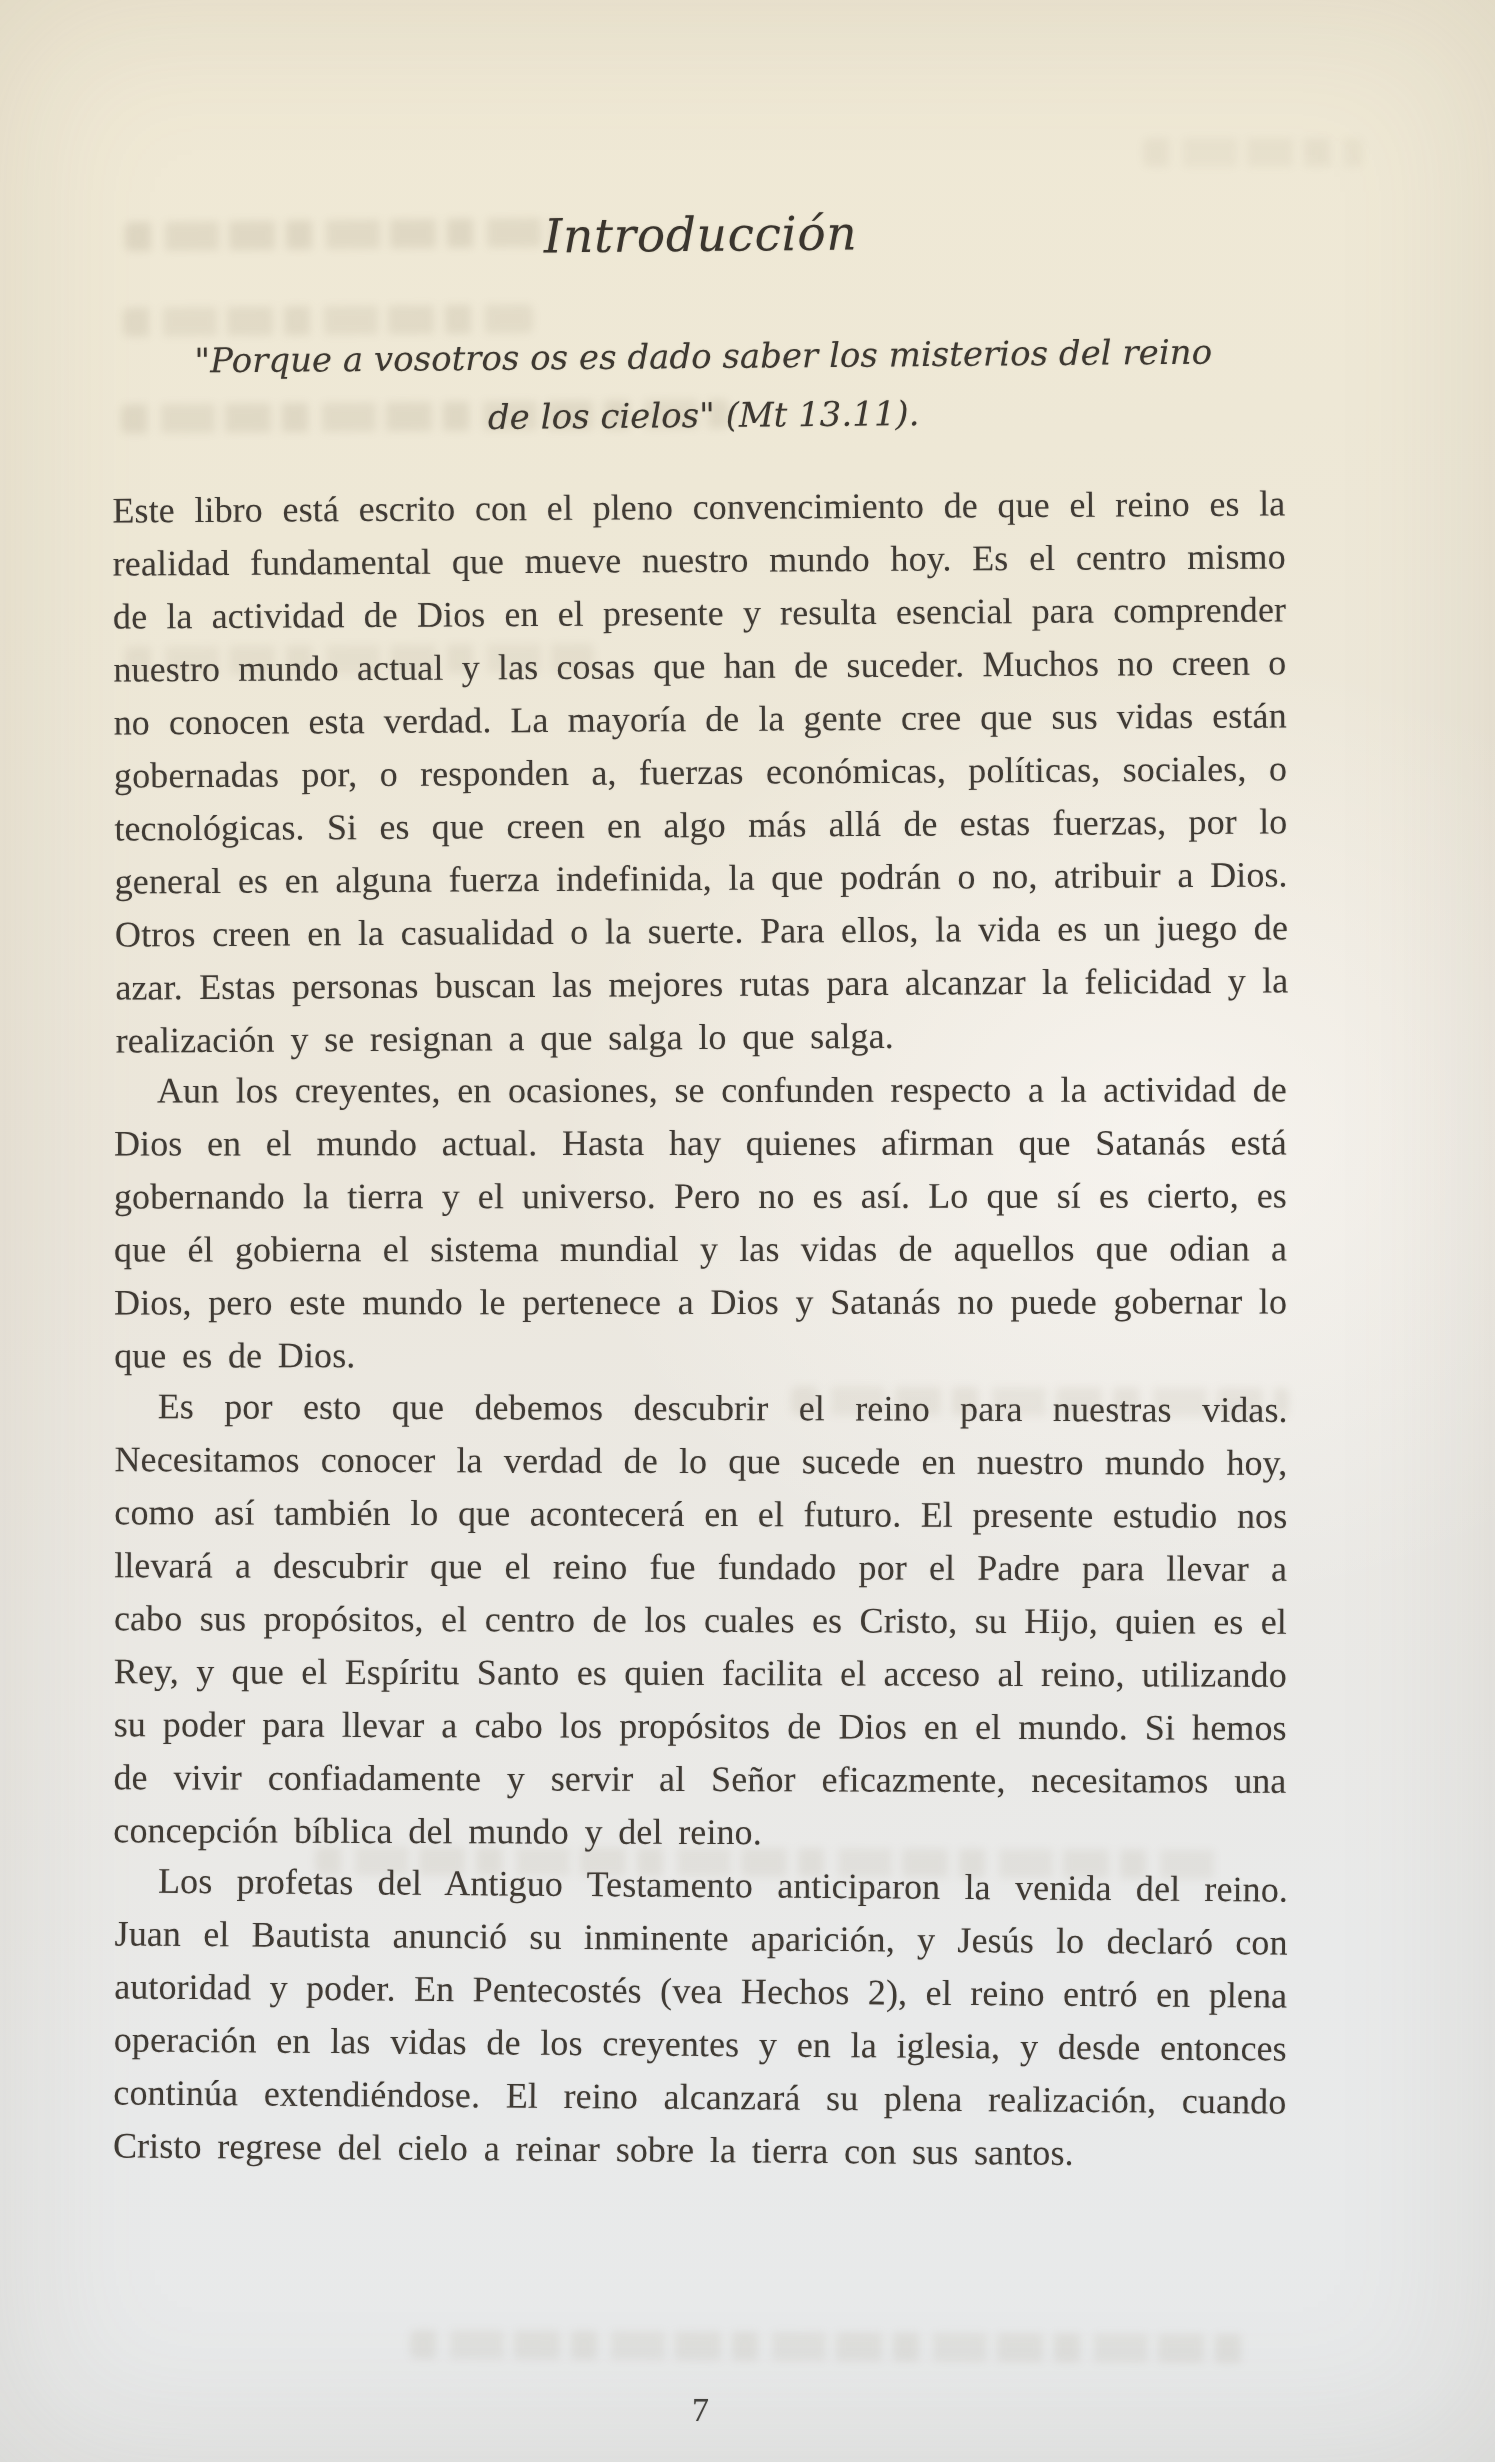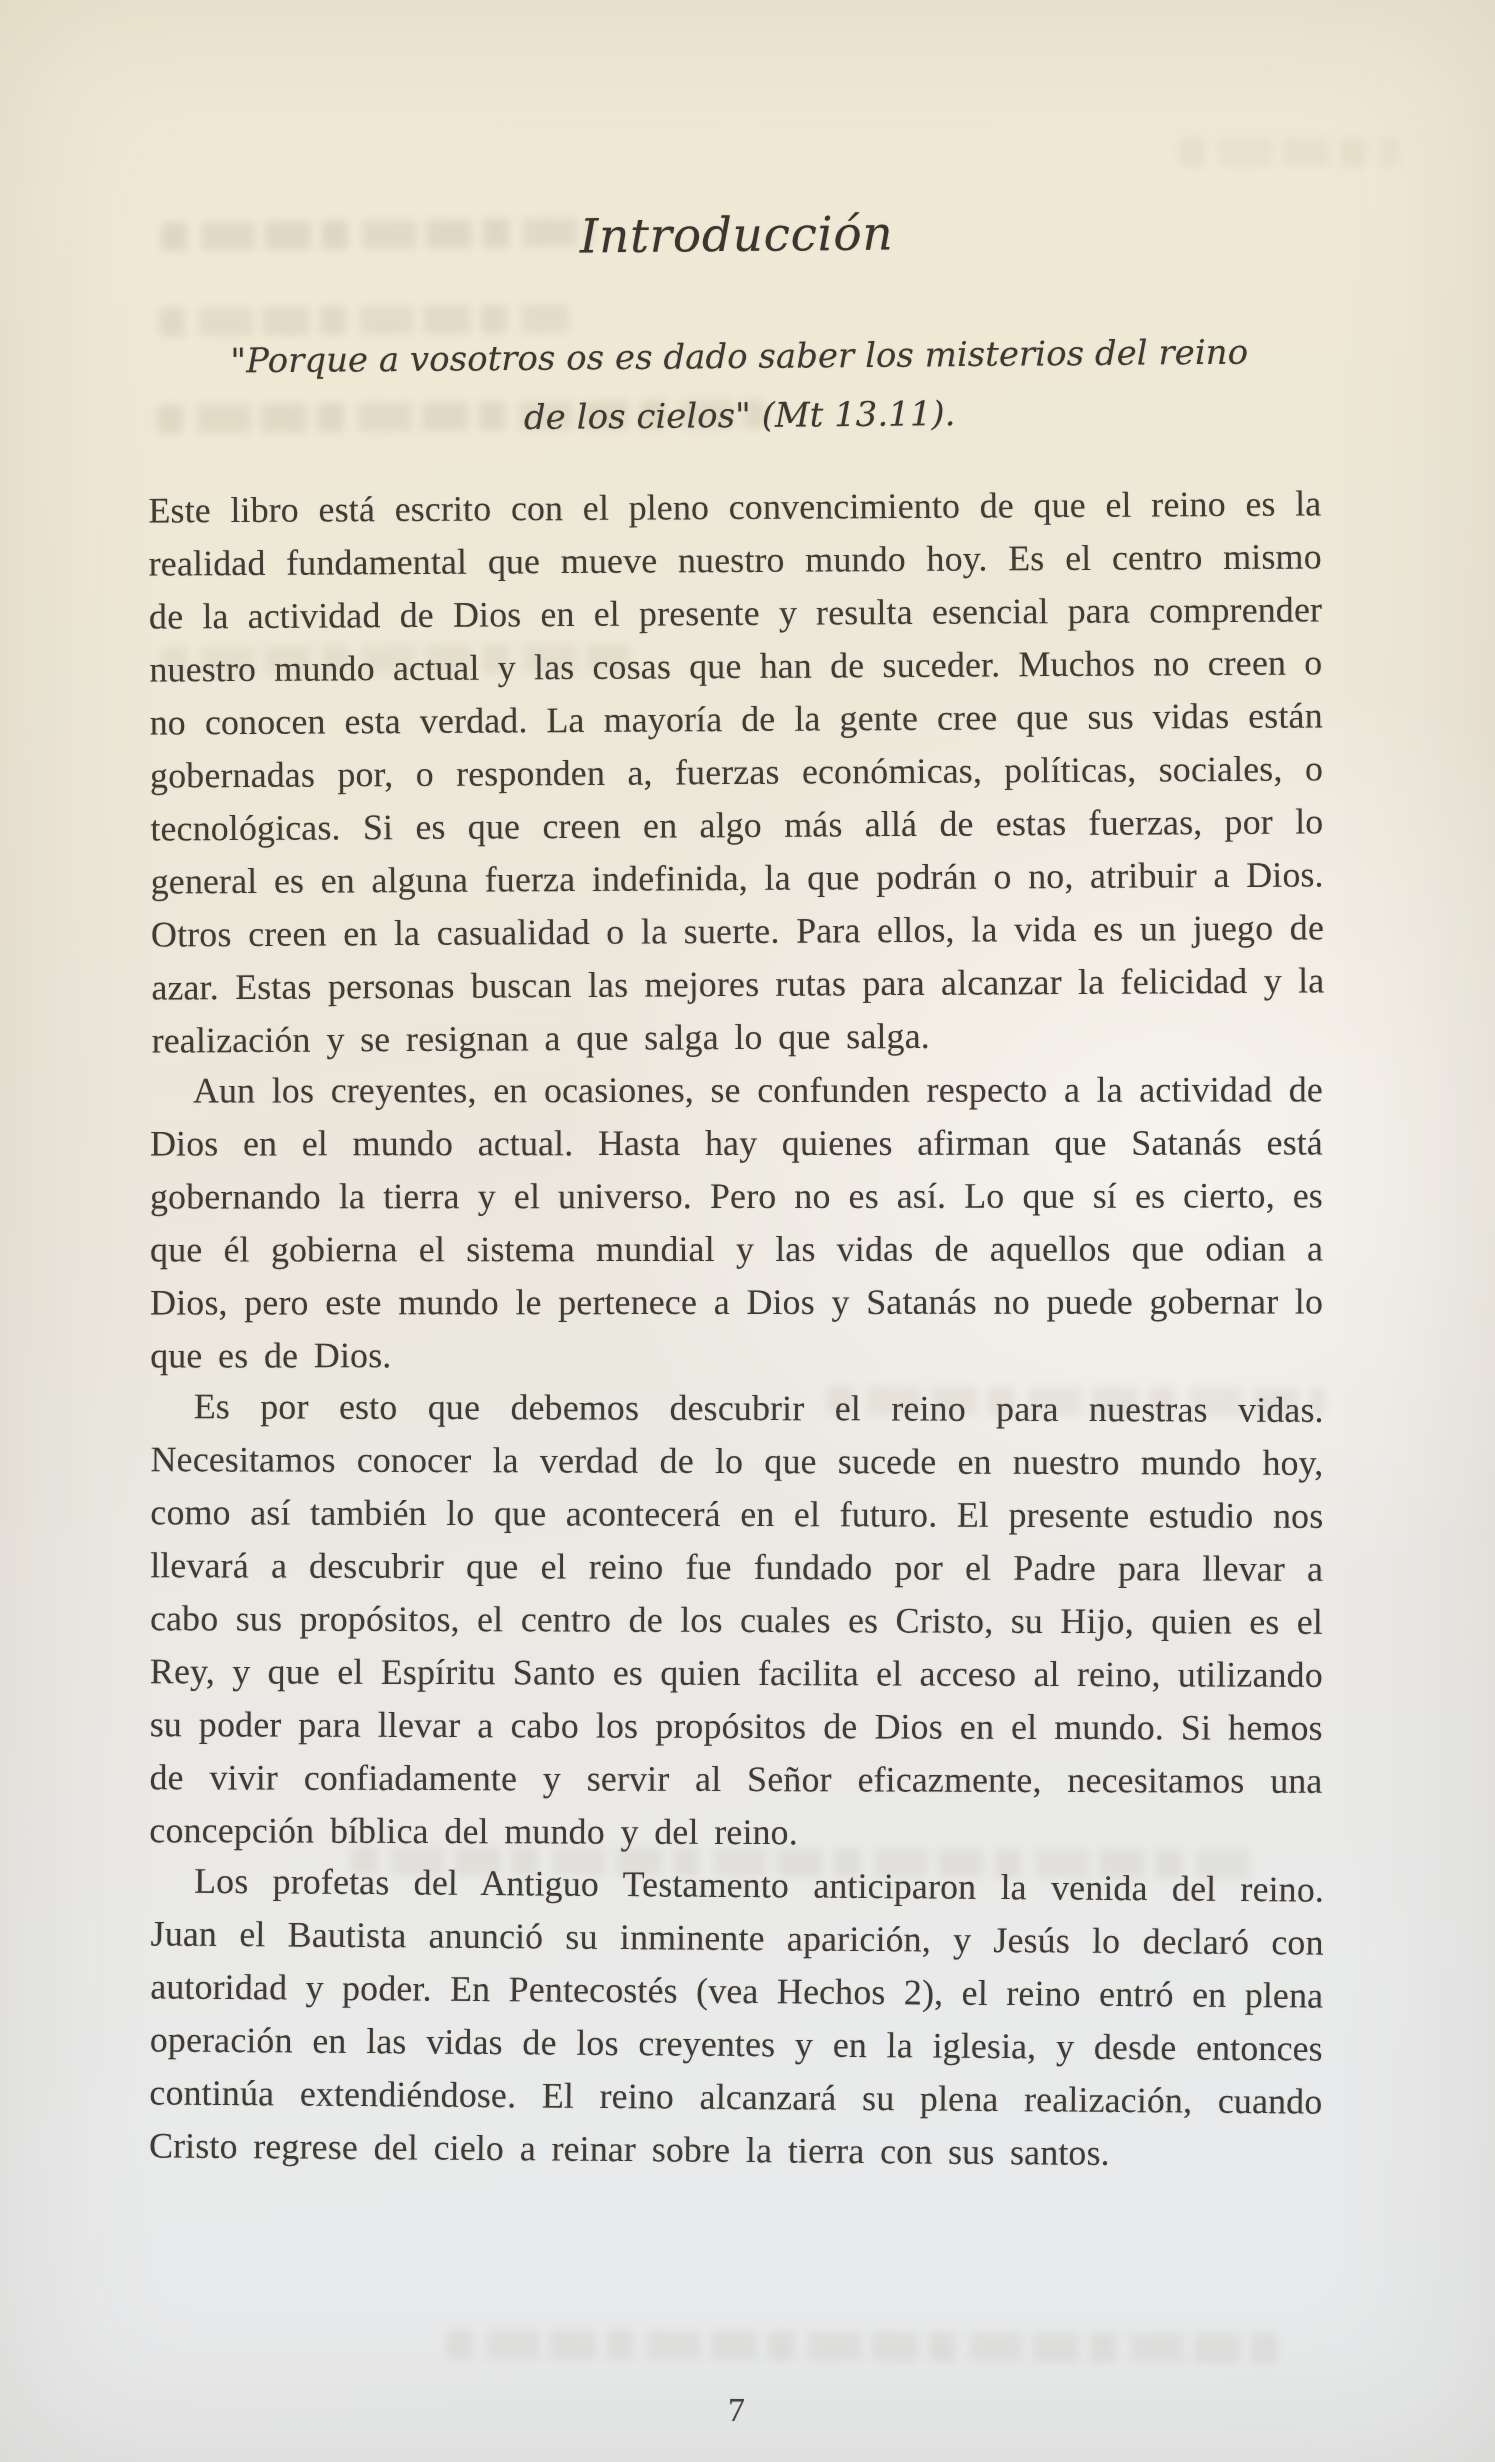--- a/index.html
+++ b/index.html
@@ -21,21 +21,20 @@
   .vignette {
     position: absolute;
     inset: 0;
     box-shadow: inset 0 0 161px rgba(128,116,92,0.16);
     pointer-events: none;
   }
 
   .page-content {
     position: absolute;
     inset: 0;
-    margin-left: 36px;
   }
 
   .chapter-title {
     position: absolute;
     top: 207px;
     left: 114px;
     width: 1173px;
     margin: 0;
     text-align: center;
     font-family: "DejaVu Serif", "Liberation Serif", serif;

